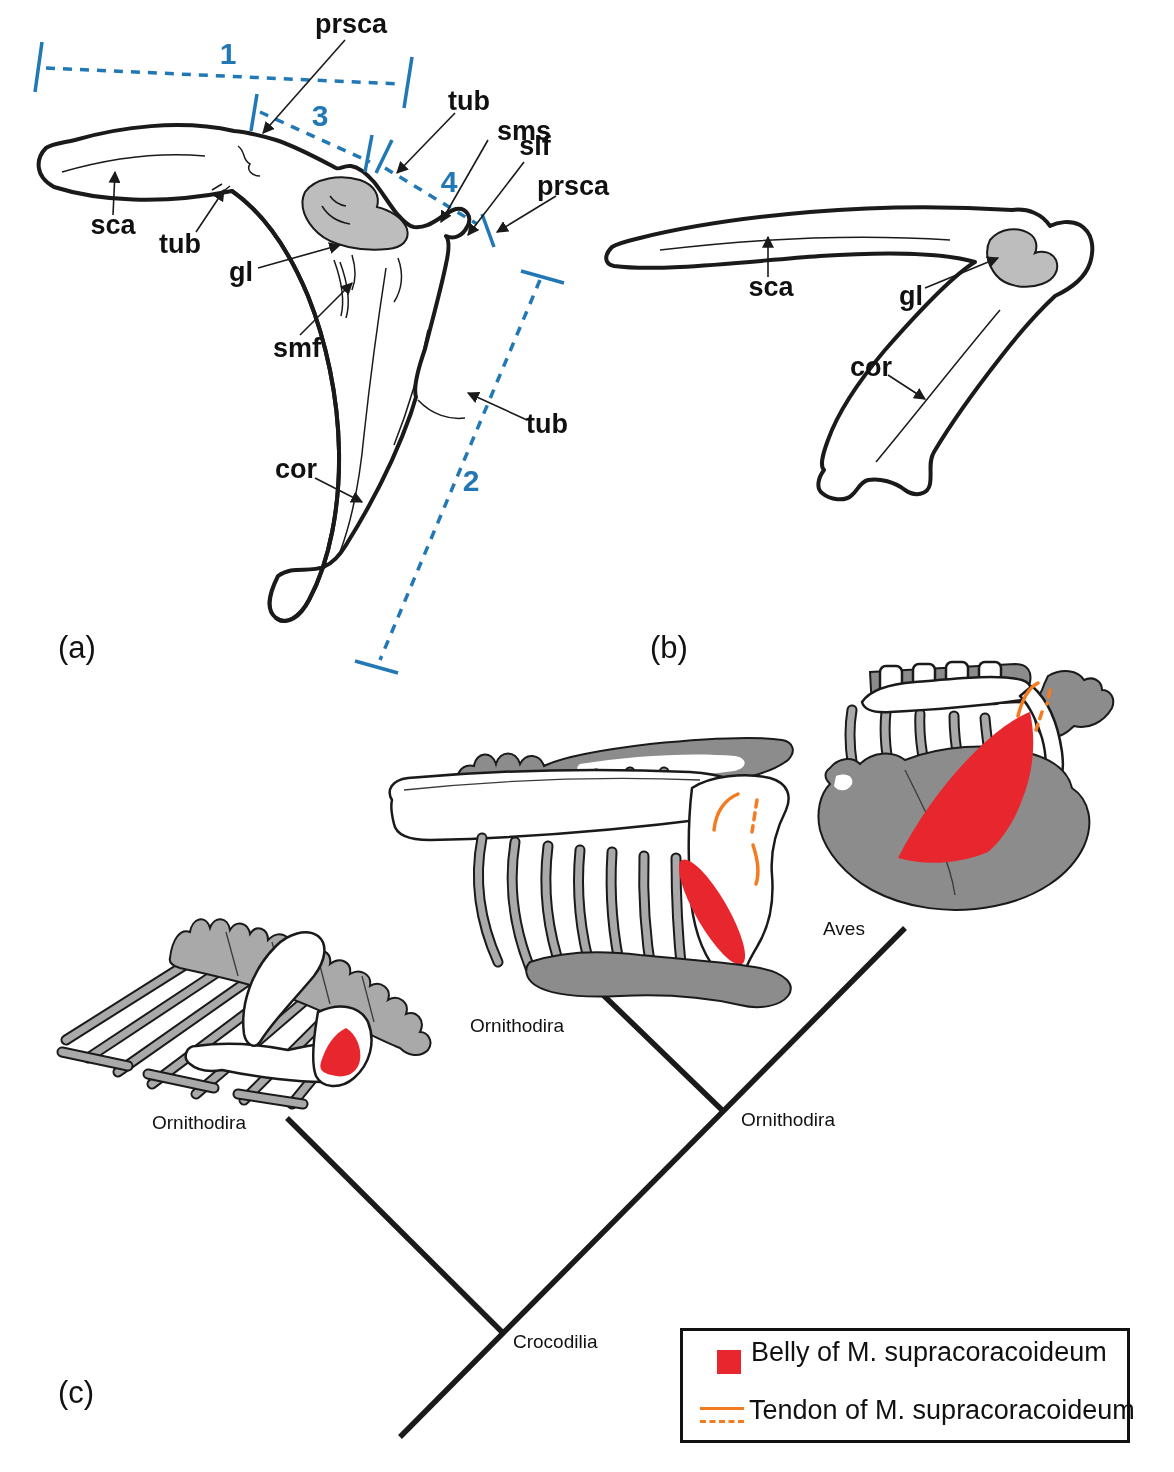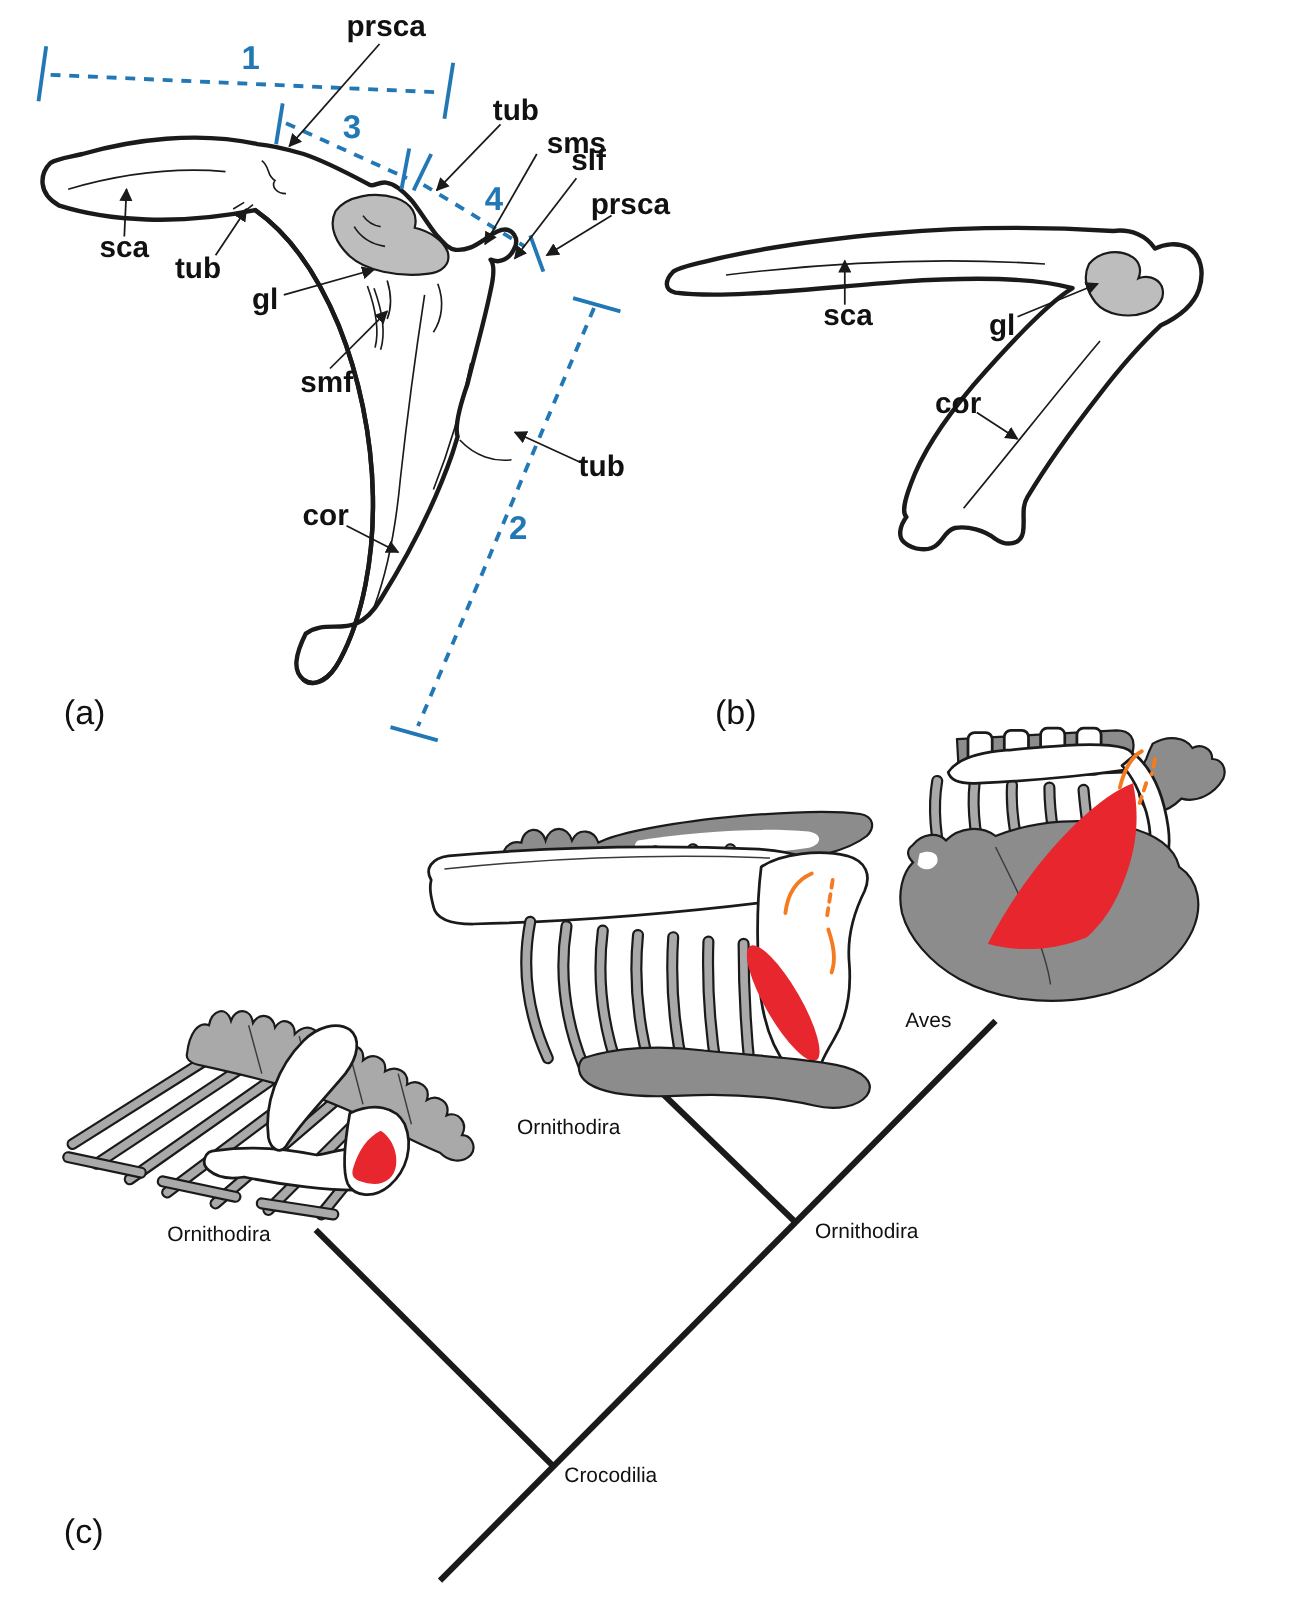--- a/index.html
+++ b/index.html
@@ -405,14 +405,21 @@
   <div class="t lab" style="left:871px;top:367px">cor</div>
   <div class="t ptag" style="left:650px;top:630px">(b)</div>
 
   <div class="t taxa" style="left:152px;top:1112px">Ornithodira</div>
   <div class="t taxa" style="left:470px;top:1015px">Ornithodira</div>
   <div class="t taxa" style="left:823px;top:918px">Aves</div>
   <div class="t taxa" style="left:741px;top:1109px">Ornithodira</div>
   <div class="t taxa" style="left:513px;top:1331px">Crocodilia</div>
   <div class="t ptag" style="left:58px;top:1375px">(c)</div>
 
+  <div class="legend-box">
+    <div class="swatch"></div>
+    <div class="t leg" style="left:68px;top:6px">Belly of M. supracoracoideum</div>
+    <div class="tline solid"></div>
+    <div class="tline dash"></div>
+    <div class="t leg" style="left:66px;top:64px">Tendon of M. supracoracoideum</div>
+  </div>
 
 </div>
 
 </body></html>

